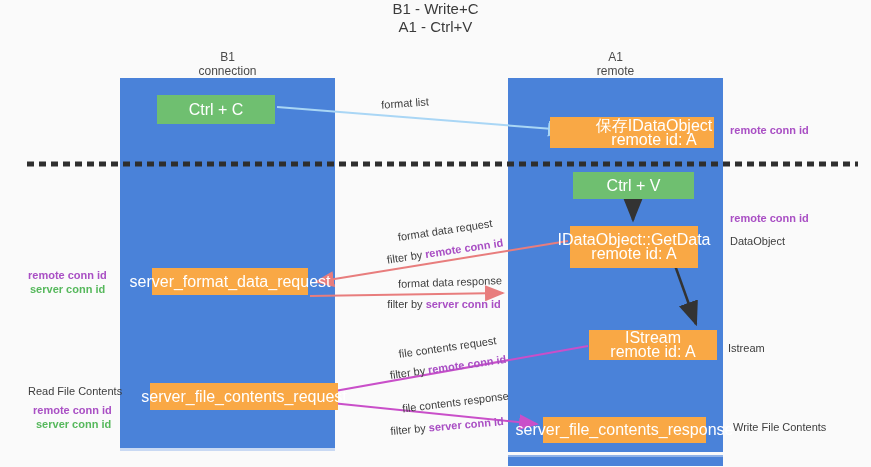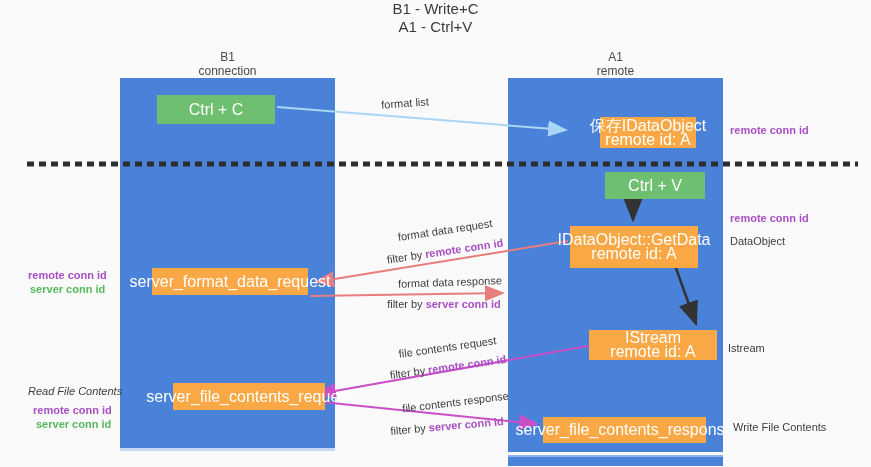--- a/index.html
+++ b/index.html
@@ -87,45 +87,45 @@
 
     <line x1="588" y1="346" x2="318" y2="394" stroke="#c94fc9" stroke-width="2" marker-end="url(#ah-magenta)"></line>
 
     <line x1="312" y1="401" x2="537" y2="424" stroke="#c94fc9" stroke-width="2" marker-end="url(#ah-magenta)"></line>
   </svg>
 
   <div class="abs node green" style="left:157px;top:95px;width:118px;height:29px;">
     <span class="l1">Ctrl + C</span>
   </div>
 
-  <div class="abs node orange" style="left:600px;top:117px;width:96px;height:31px;">
+  <div class="abs node orange" style="left:550px;top:117px;width:120px;height:31px;padding-left:44px;">
     <span class="l1">保存IDataObject</span>
     <span class="l2">remote id: A</span>
   </div>
 
-  <div class="abs node green" style="left:573px;top:172px;width:100px;height:27px;margin-left:32px;">
+  <div class="abs node green" style="left:573px;top:172px;width:121px;height:27px;">
     <span class="l1">Ctrl + V</span>
   </div>
 
   <div class="abs node orange" style="left:570px;top:226px;width:128px;height:42px;">
     <span class="l1">IDataObject::GetData</span>
     <span class="l2">remote id: A</span>
   </div>
 
   <div class="abs node orange" style="left:152px;top:268px;width:156px;height:27px;">
     <span class="l1">server_format_data_request</span>
   </div>
 
 
   <div class="abs node orange" style="left:589px;top:330px;width:128px;height:30px;">
     <span class="l1">IStream</span>
     <span class="l2">remote id: A</span>
   </div>
 
-  <div class="abs node orange" style="left:150px;top:383px;width:152px;height:27px;margin-left:23px;">
+  <div class="abs node orange" style="left:150px;top:383px;width:188px;height:27px;">
     <span class="l1">server_file_contents_request</span>
   </div>
 
   <div class="abs node orange" style="left:543px;top:417px;width:163px;height:26px;">
     <span class="l1">server_file_contents_response</span>
   </div>
 
   <div class="abs flow-label" style="left:355px;top:97px;width:100px;transform:rotate(-4deg);">format list</div>
 
   <div class="abs flow-label" style="left:385px;top:224px;width:120px;transform:rotate(-8.5deg);">format data request</div>
@@ -153,17 +153,17 @@
   </div>
 
   <div class="abs annot bold-purple" style="left:730px;top:124px;">remote conn id</div>
   <div class="abs annot bold-purple" style="left:730px;top:212px;">remote conn id</div>
   <div class="abs annot" style="left:730px;top:235px;">DataObject</div>
   <div class="abs annot" style="left:728px;top:342px;">Istream</div>
   <div class="abs annot" style="left:733px;top:421px;">Write File Contents</div>
 
   <div class="abs annot bold-purple" style="left:28px;top:269px;">remote conn id</div>
   <div class="abs annot bold-green" style="left:30px;top:283px;">server conn id</div>
-  <div class="abs annot" style="left:28px;top:385px;font-style:italic;">Read File Contents</div>
+  <div class="abs annot" style="left:28px;top:385px;">Read File Contents</div>
   <div class="abs annot bold-purple" style="left:33px;top:404px;">remote conn id</div>
   <div class="abs annot bold-green" style="left:36px;top:418px;">server conn id</div>
 
 </div>
 
 </body></html>

